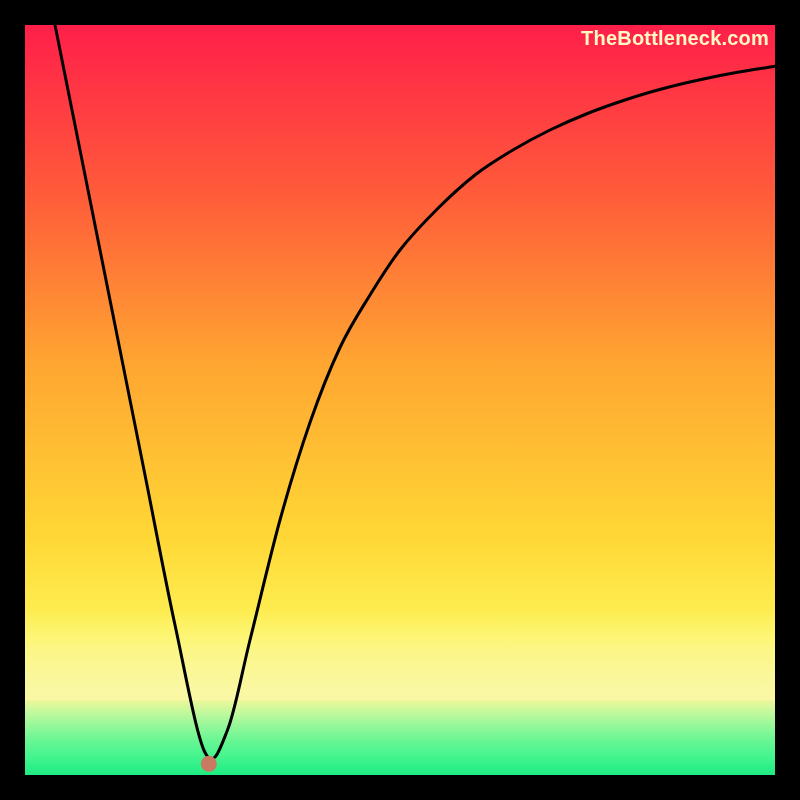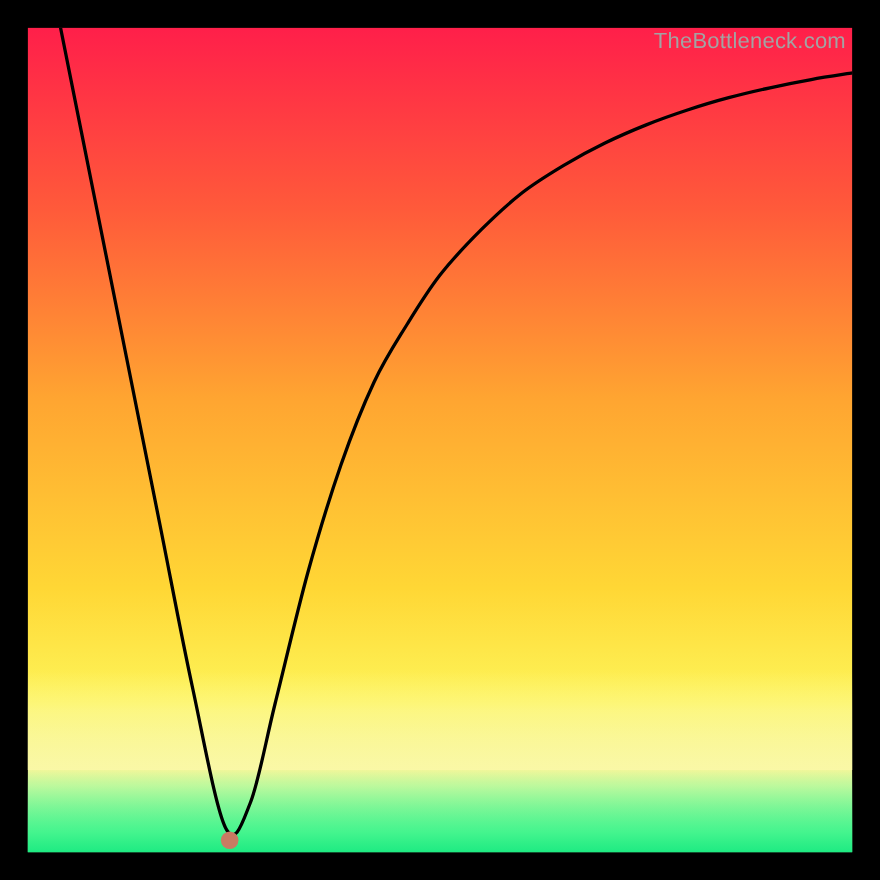--- a/index.html
+++ b/index.html
@@ -23,23 +23,23 @@
     left: 25px;
     top: 25px;
     width: 750px;
     height: 750px;
     overflow: hidden;
   }
   .watermark {
     position: absolute;
     top: 2px;
     right: 6px;
-    color: #a3a3a3;
+    color: #fef9c3;
     font-size: 20px;
-    font-weight: 400;
+    font-weight: 700;
     letter-spacing: 0.2px;
     user-select: none;
   }
   .band {
     position: absolute;
     left: 0;
     width: 100%;
   }
   .green-band {
     background: linear-gradient(to bottom,

